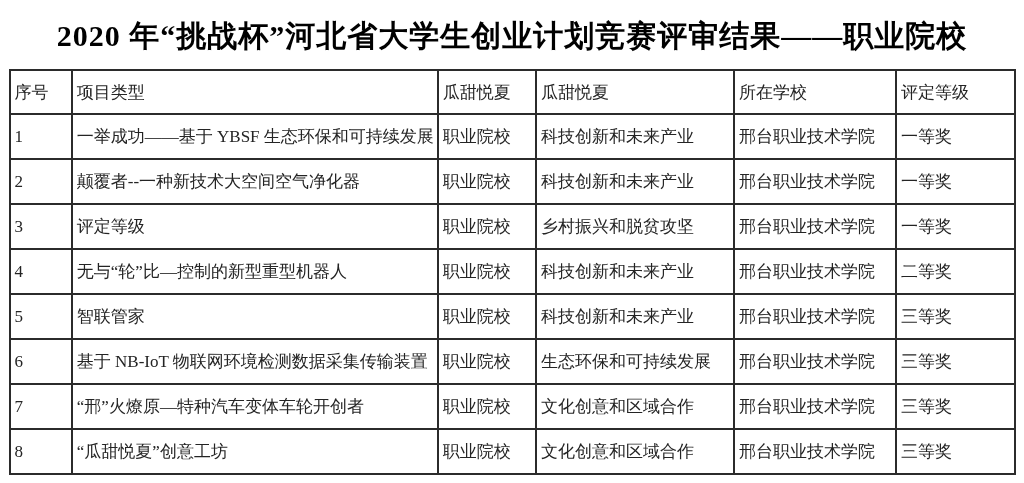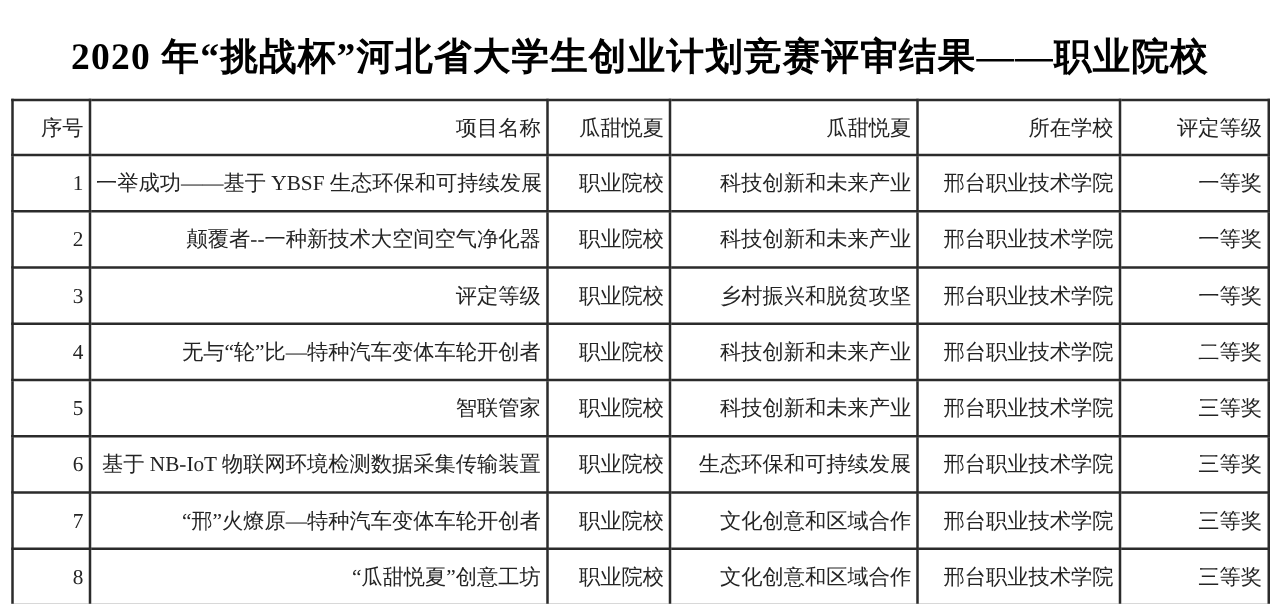--- a/index.html
+++ b/index.html
@@ -12,41 +12,41 @@
   html, body {
     width: 1024px;
     height: 483px;
     background: var(--bg-color);
     overflow: hidden;
     font-family: "Liberation Serif", "DejaVu Serif", serif;
   }
   .page {
     width: 1024px;
     height: 344px;
-    padding-top: 28px;
+    padding-top: 18px;
   }
   .title {
     text-align: center;
     font-size: 30px;
     font-weight: bold;
     color: var(--title-color);
     letter-spacing: 1px;
     line-height: 1.2;
     white-space: nowrap;
   }
   table.results-table {
     width: 1007px;
     margin: 15px auto 0 auto;
     border-collapse: collapse;
     table-layout: fixed;
   }
   .results-table th,
   .results-table td {
     border: 2px solid var(--border-color);
-    text-align: right;
+    text-align: left;
     vertical-align: middle;
     font-size: 17px;
     font-weight: normal;
     color: var(--text-color);
     padding: 0 4px;
     overflow: hidden;
     white-space: nowrap;
   }
   .results-table th { height: 44px; }
   .results-table td { height: 45px; }
@@ -60,21 +60,21 @@
 </head>
 <body>
 
 <div class="page">
   <h1 class="title">2020 年“挑战杯”河北省大学生创业计划竞赛评审结果——职业院校</h1>
 
   <table class="results-table">
     <thead>
       <tr>
           <th>序号</th>
-          <th>项目名称</th>
+          <th>项目类型</th>
           <th>瓜甜悦夏</th>
           <th>瓜甜悦夏</th>
           <th>所在学校</th>
           <th>评定等级</th>
         </tr>
     </thead>
     <tbody>
         <tr>
           <td>1</td>
           <td>一举成功——基于 YBSF 生态环保和可持续发展</td>
@@ -94,21 +94,21 @@
         <tr>
           <td>3</td>
           <td>评定等级</td>
           <td>职业院校</td>
           <td>乡村振兴和脱贫攻坚</td>
           <td>邢台职业技术学院</td>
           <td>一等奖</td>
         </tr>
         <tr>
           <td>4</td>
-          <td>无与“轮”比—特种汽车变体车轮开创者</td>
+          <td>无与“轮”比—控制的新型重型机器人</td>
           <td>职业院校</td>
           <td>科技创新和未来产业</td>
           <td>邢台职业技术学院</td>
           <td>二等奖</td>
         </tr>
         <tr>
           <td>5</td>
           <td>智联管家</td>
           <td>职业院校</td>
           <td>科技创新和未来产业</td>

